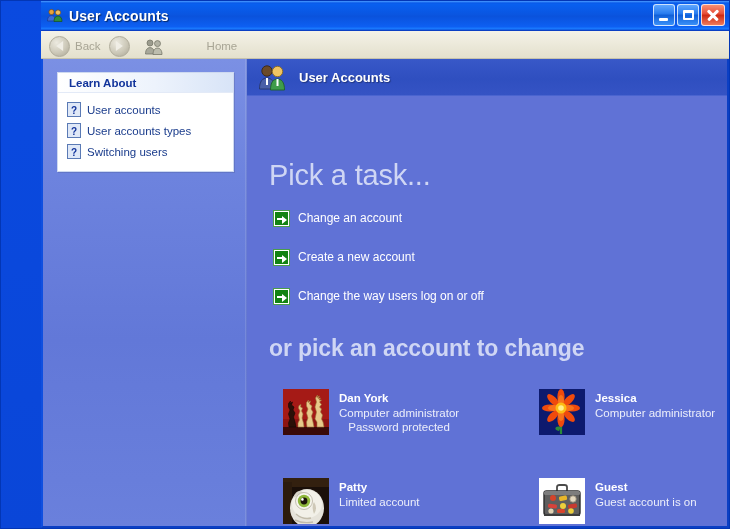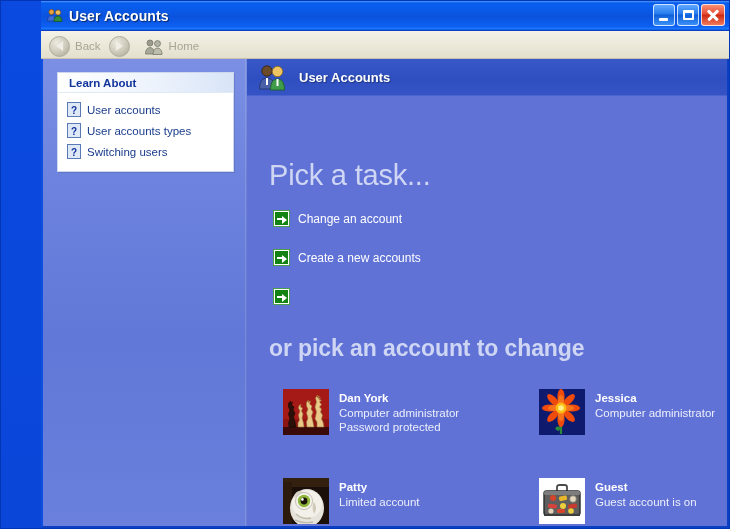--- a/index.html
+++ b/index.html
@@ -283,21 +283,20 @@
     font-weight: bold;
     white-space: nowrap;
     letter-spacing: -0.1px;
   }
   #h-pick-account { top: 239px; }
 
   .task-link {
     position: absolute;
     left: 27px;
     display: flex;
-    align-items: center;
     cursor: default;
   }
   .arrow-icon {
     width: 15px; height: 15px;
     flex: 0 0 15px;
     background: #128312;
     border: 1px solid #ffffff;
     box-shadow: 0 0 0 1px #4b9e4b;
     position: relative;
     margin-right: 9px;
@@ -399,21 +398,21 @@
       </span>
       <span class="tb-label">Back</span>
     </div>
 
     <div class="tb-item">
       <span class="nav-circle">
         <span class="nav-arrow right"></span>
       </span>
     </div>
 
-    <div class="tb-item" style="margin-left:6px;">
+    <div class="tb-item" style="margin-left:6px;gap:38px;">
       <span class="home-icon">
         <svg width="20" height="17" viewBox="0 0 20 17">
           <circle cx="6" cy="5" r="3" fill="#9c9c8e" stroke="#77776a" stroke-width="0.8"></circle>
           <path d="M1.5 16 C1.5 11.5 3.6 9.6 6 9.6 C8.4 9.6 10.5 11.5 10.5 16 Z" fill="#a8a89a" stroke="#77776a" stroke-width="0.8"></path>
           <circle cx="13.5" cy="5.6" r="3" fill="#b3b3a4" stroke="#77776a" stroke-width="0.8"></circle>
           <path d="M9 16.5 C9 12 11.1 10.1 13.5 10.1 C15.9 10.1 18 12 18 16.5 Z" fill="#bdbdae" stroke="#77776a" stroke-width="0.8"></path>
         </svg>
       </span>
       <span class="tb-label">Home</span>
     </div>
@@ -482,25 +481,26 @@
 
         <h1 id="h-pick-task" class="heading-big">Pick a task...</h1>
 
         <div class="task-link" style="top:115px;">
           <span class="arrow-icon"></span>
           <span class="task-label">Change an account</span>
         </div>
 
         <div class="task-link" style="top:154px;">
           <span class="arrow-icon"></span>
-          <span class="task-label">Create a new accounts</span>
+          <span class="task-label">Create a new account</span>
         </div>
 
         <div class="task-link" style="top:193px;">
           <span class="arrow-icon"></span>
+          <span class="task-label">Change the way users log on or off</span>
         </div>
 
         <h2 id="h-pick-account" class="heading-bold">or pick an account to change</h2>
 
         <div id="accounts">
 
           <div class="account">
             <span class="acct-pic">
               <svg width="46" height="46" viewBox="0 0 46 46">
                 <rect width="46" height="46" fill="#8e1412"></rect>
@@ -512,21 +512,21 @@
                   <path d="M15 38 L21 38 L20.5 34 L19 29 L20 25 L18.5 22 L19.5 19 L17.5 18 L18 15.5 L16 16.5 L15.5 19 L17 22 L15.5 26 L16.5 31 L15 34 Z"></path>
                 </g>
                 <g fill="#2a1008" stroke="#120604" stroke-width="0.6">
                   <path d="M6 38 L13 38 L12 33 L10.5 28 L12 24 L10 21 L11 18 L8.5 16 L9.5 13 L7 14.5 L7.5 12 L5.5 14.5 L5.5 18 L7 21 L5.5 25 L7 30 L5.5 34 Z"></path>
                 </g>
               </svg>
             </span>
             <span class="acct-info">
               <span class="acct-name" style="display:block;">Dan York</span>
               <span class="acct-desc" style="display:block;">Computer administrator</span>
-              <span class="acct-desc" style="display:block;">Password protected</span>
+              <span class="acct-desc" style="display:block;text-align:center;">Password protected</span>
             </span>
           </div>
 
           <div class="account">
             <span class="acct-pic">
               <svg width="46" height="46" viewBox="0 0 46 46">
                 <rect width="46" height="46" fill="#0d1a6e"></rect>
                 <path d="M22 32 L22 45" stroke="#2b8a3a" stroke-width="2.2" fill="none"></path>
                 <path d="M22 38 C16 36 14 41 20 42" fill="#2b8a3a"></path>
                 <g fill="#f04a0c">

